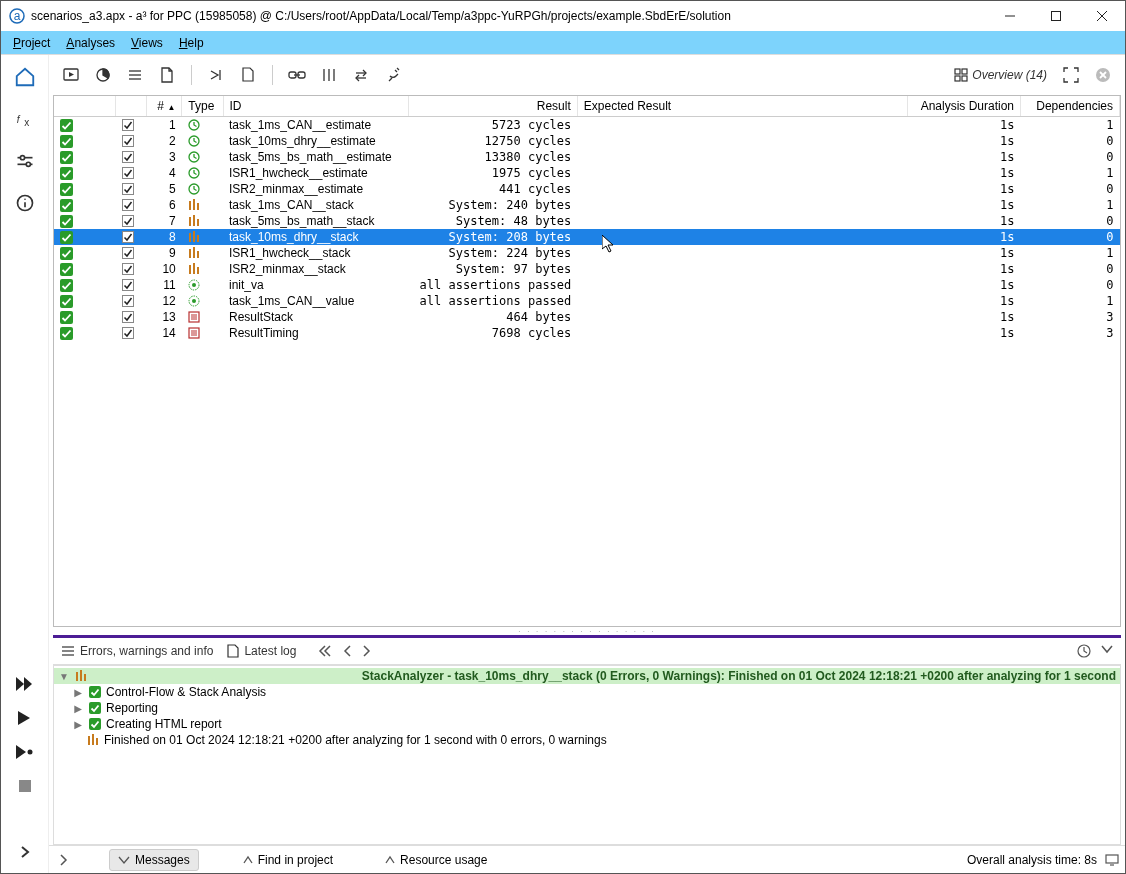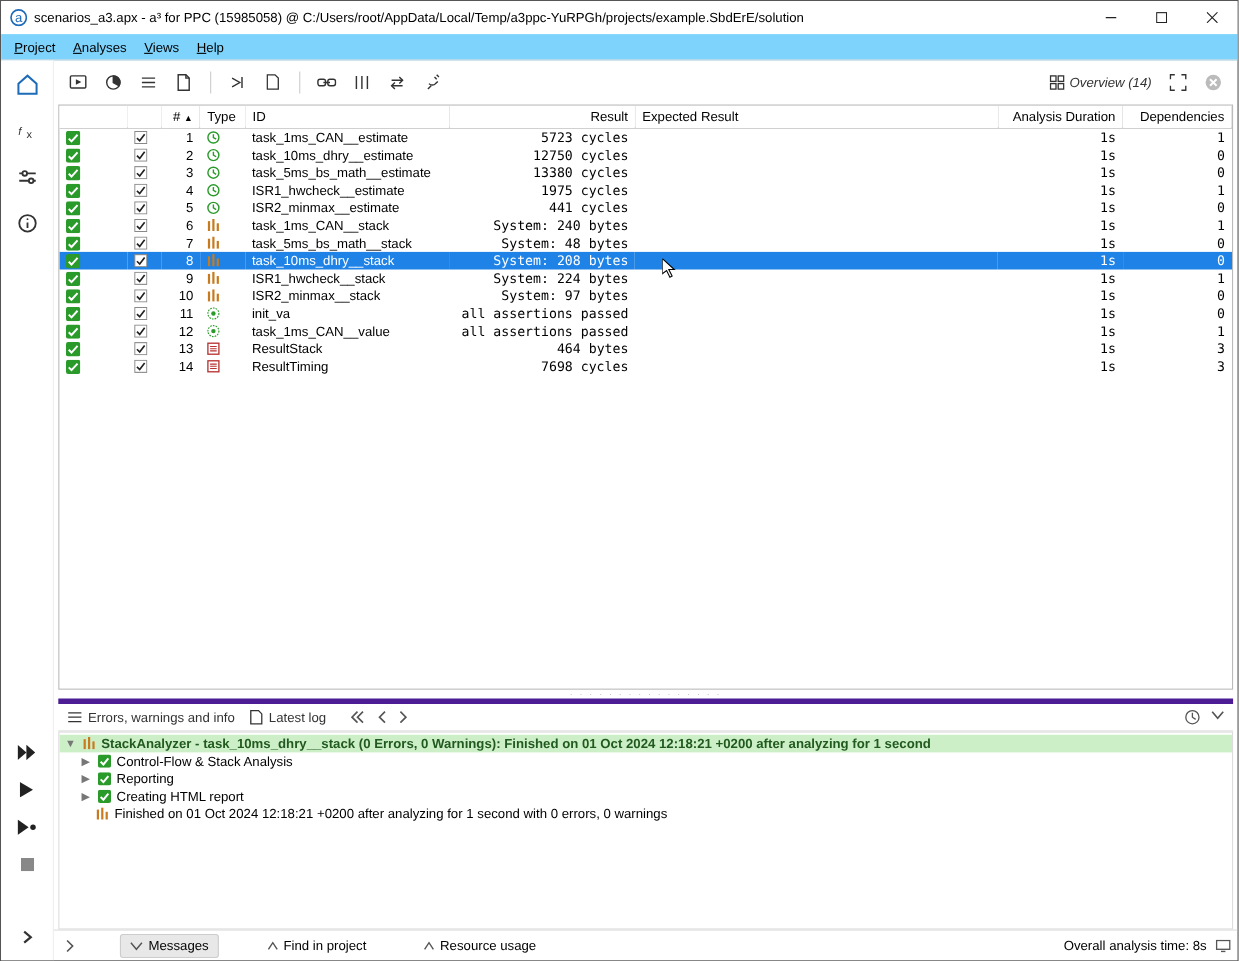--- a/index.html
+++ b/index.html
@@ -29,31 +29,31 @@
 thead th { background: #fff; border-bottom: 1px solid #ccc; border-right: 1px solid #e5e5e5; padding: 3px 6px; font-weight: normal; text-align: left; position: sticky; top:0; }
 thead th.right { text-align: right; }
 tbody td { padding: 1px 6px; white-space: nowrap; }
 tbody tr { height: 16px; }
 tbody tr.selected td { background: #1e82e6; color: #fff; }
 .greencheck svg { display:block; }
 .mono { font-family: "Consolas", monospace; font-size: 12px; }
 .mono.right { text-align: right; }
 td.right, th.right { text-align: right; }
 .splitter { height: 8px; display:flex; align-items:center; justify-content:center; color:#aaa; font-size:8px; letter-spacing:2px; cursor: ns-resize;}
-.logheader { height: 30px; display:flex; align-items:center; border-top:5px solid #4c1d95; border-bottom:1px solid #ddd; padding: 0 8px; gap: 14px; margin: 0 4px; }
+.logheader { height: 30px; display:flex; align-items:center; border-top:3px solid #4c1d95; border-bottom:1px solid #ddd; padding: 0 8px; gap: 14px; margin: 0 4px; }
 .logheader .item { display:flex; align-items:center; gap:5px; color:#333; }
 .logheader .nav { display:flex; align-items:center; gap:10px; margin-left:8px; }
 .logheader .right { margin-left:auto; display:flex; gap:10px; }
 .logbody { flex: 0 0 180px; overflow:auto; margin: 0 4px; border: 1px solid #ddd; padding: 2px 0; }
 .logrow { display:flex; align-items:center; padding: 1px 4px; gap:4px; font-size:12px; }
 .loggreen { background: #cdefc8; font-weight: bold; }
 .logrow .tri { width:12px; display:inline-flex; justify-content:center; color:#777; font-size:10px; }
 .logrow .licon { width:14px; display:inline-flex; justify-content:center; }
 .logrow .txt { flex:1; }
-.loggreen .txt { color: #215a1e; }
+.loggreen .txt { color: #215a1e; text-align: right; }
 .bold { font-weight:normal; }
 .statusbar { height: 28px; border-top:1px solid #ddd; display:flex; align-items:center; padding: 0 6px; gap: 8px; }
 .statusbar .sb-left { display:flex; align-items:center; gap:2px; }
 .statusbar .stab { display:flex; align-items:center; gap:5px; padding: 3px 8px; border-radius:3px;margin-left:34px; }
 .statusbar .stab.active { background:#e8e8e8; border:1px solid #ccc; }
 .statusbar .right { margin-left:auto; display:flex; align-items:center; gap:8px; }
 svg { display:block; }
 .col-check1 { width: 60px; text-align:right; }
 .col-check2 { width: 30px; }
 </style>

